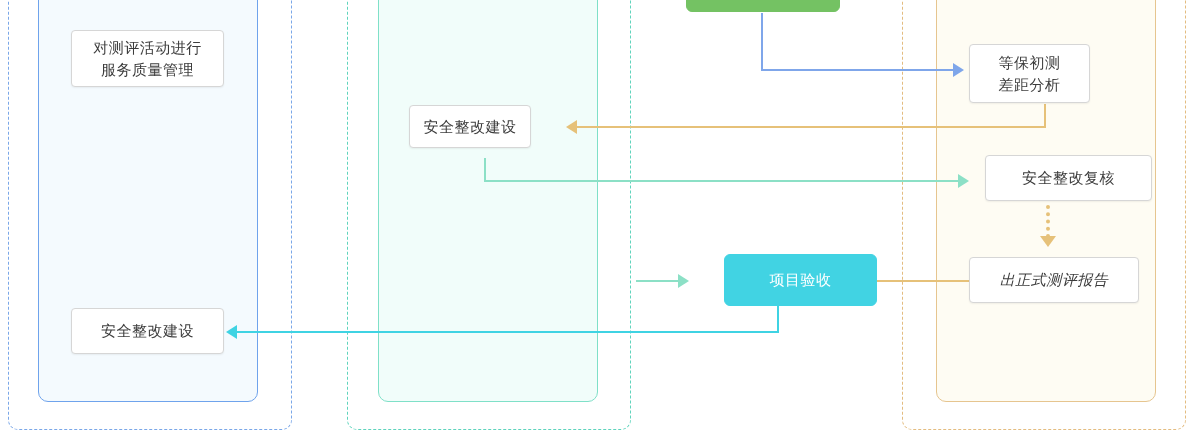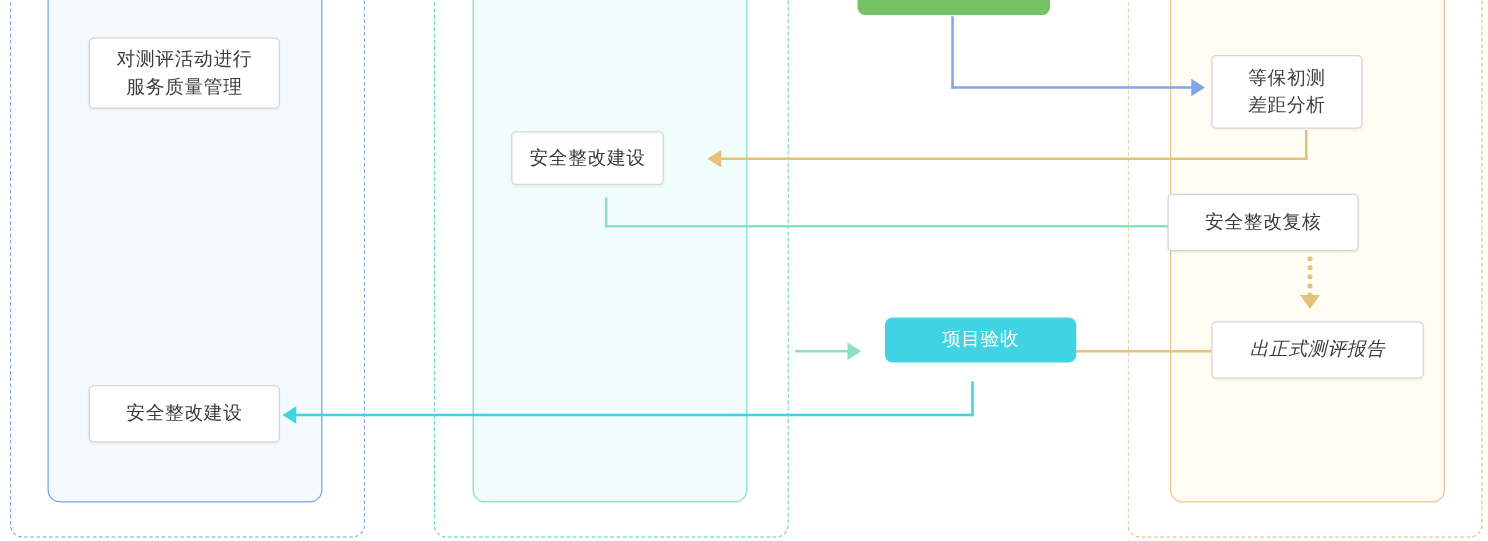--- a/index.html
+++ b/index.html
@@ -161,25 +161,25 @@
 
   <div class="node plain" style="left:969px; top:44px; width:121px; height:59px;">
     <span class="label">等保初测
 差距分析</span>
   </div>
 
   <div class="node plain" style="left:409px; top:105px; width:122px; height:43px;">
     <span class="label">安全整改建设</span>
   </div>
 
-  <div class="node plain" style="left:934px; top:155px; width:153px; height:46px;">
+  <div class="node plain" style="left:985px; top:155px; width:167px; height:46px;">
     <span class="label">安全整改复核</span>
   </div>
 
-  <div class="node accent-teal" style="left:708px; top:254px; width:153px; height:36px;">
+  <div class="node accent-teal" style="left:724px; top:254px; width:153px; height:52px;">
     <span class="label">项目验收</span>
   </div>
 
   <div class="node plain" style="left:969px; top:257px; width:170px; height:46px;font-style:italic;">
     <span class="label">出正式测评报告</span>
   </div>
 
   <div class="node plain" style="left:71px; top:308px; width:153px; height:46px;">
     <span class="label">安全整改建设</span>
   </div>

